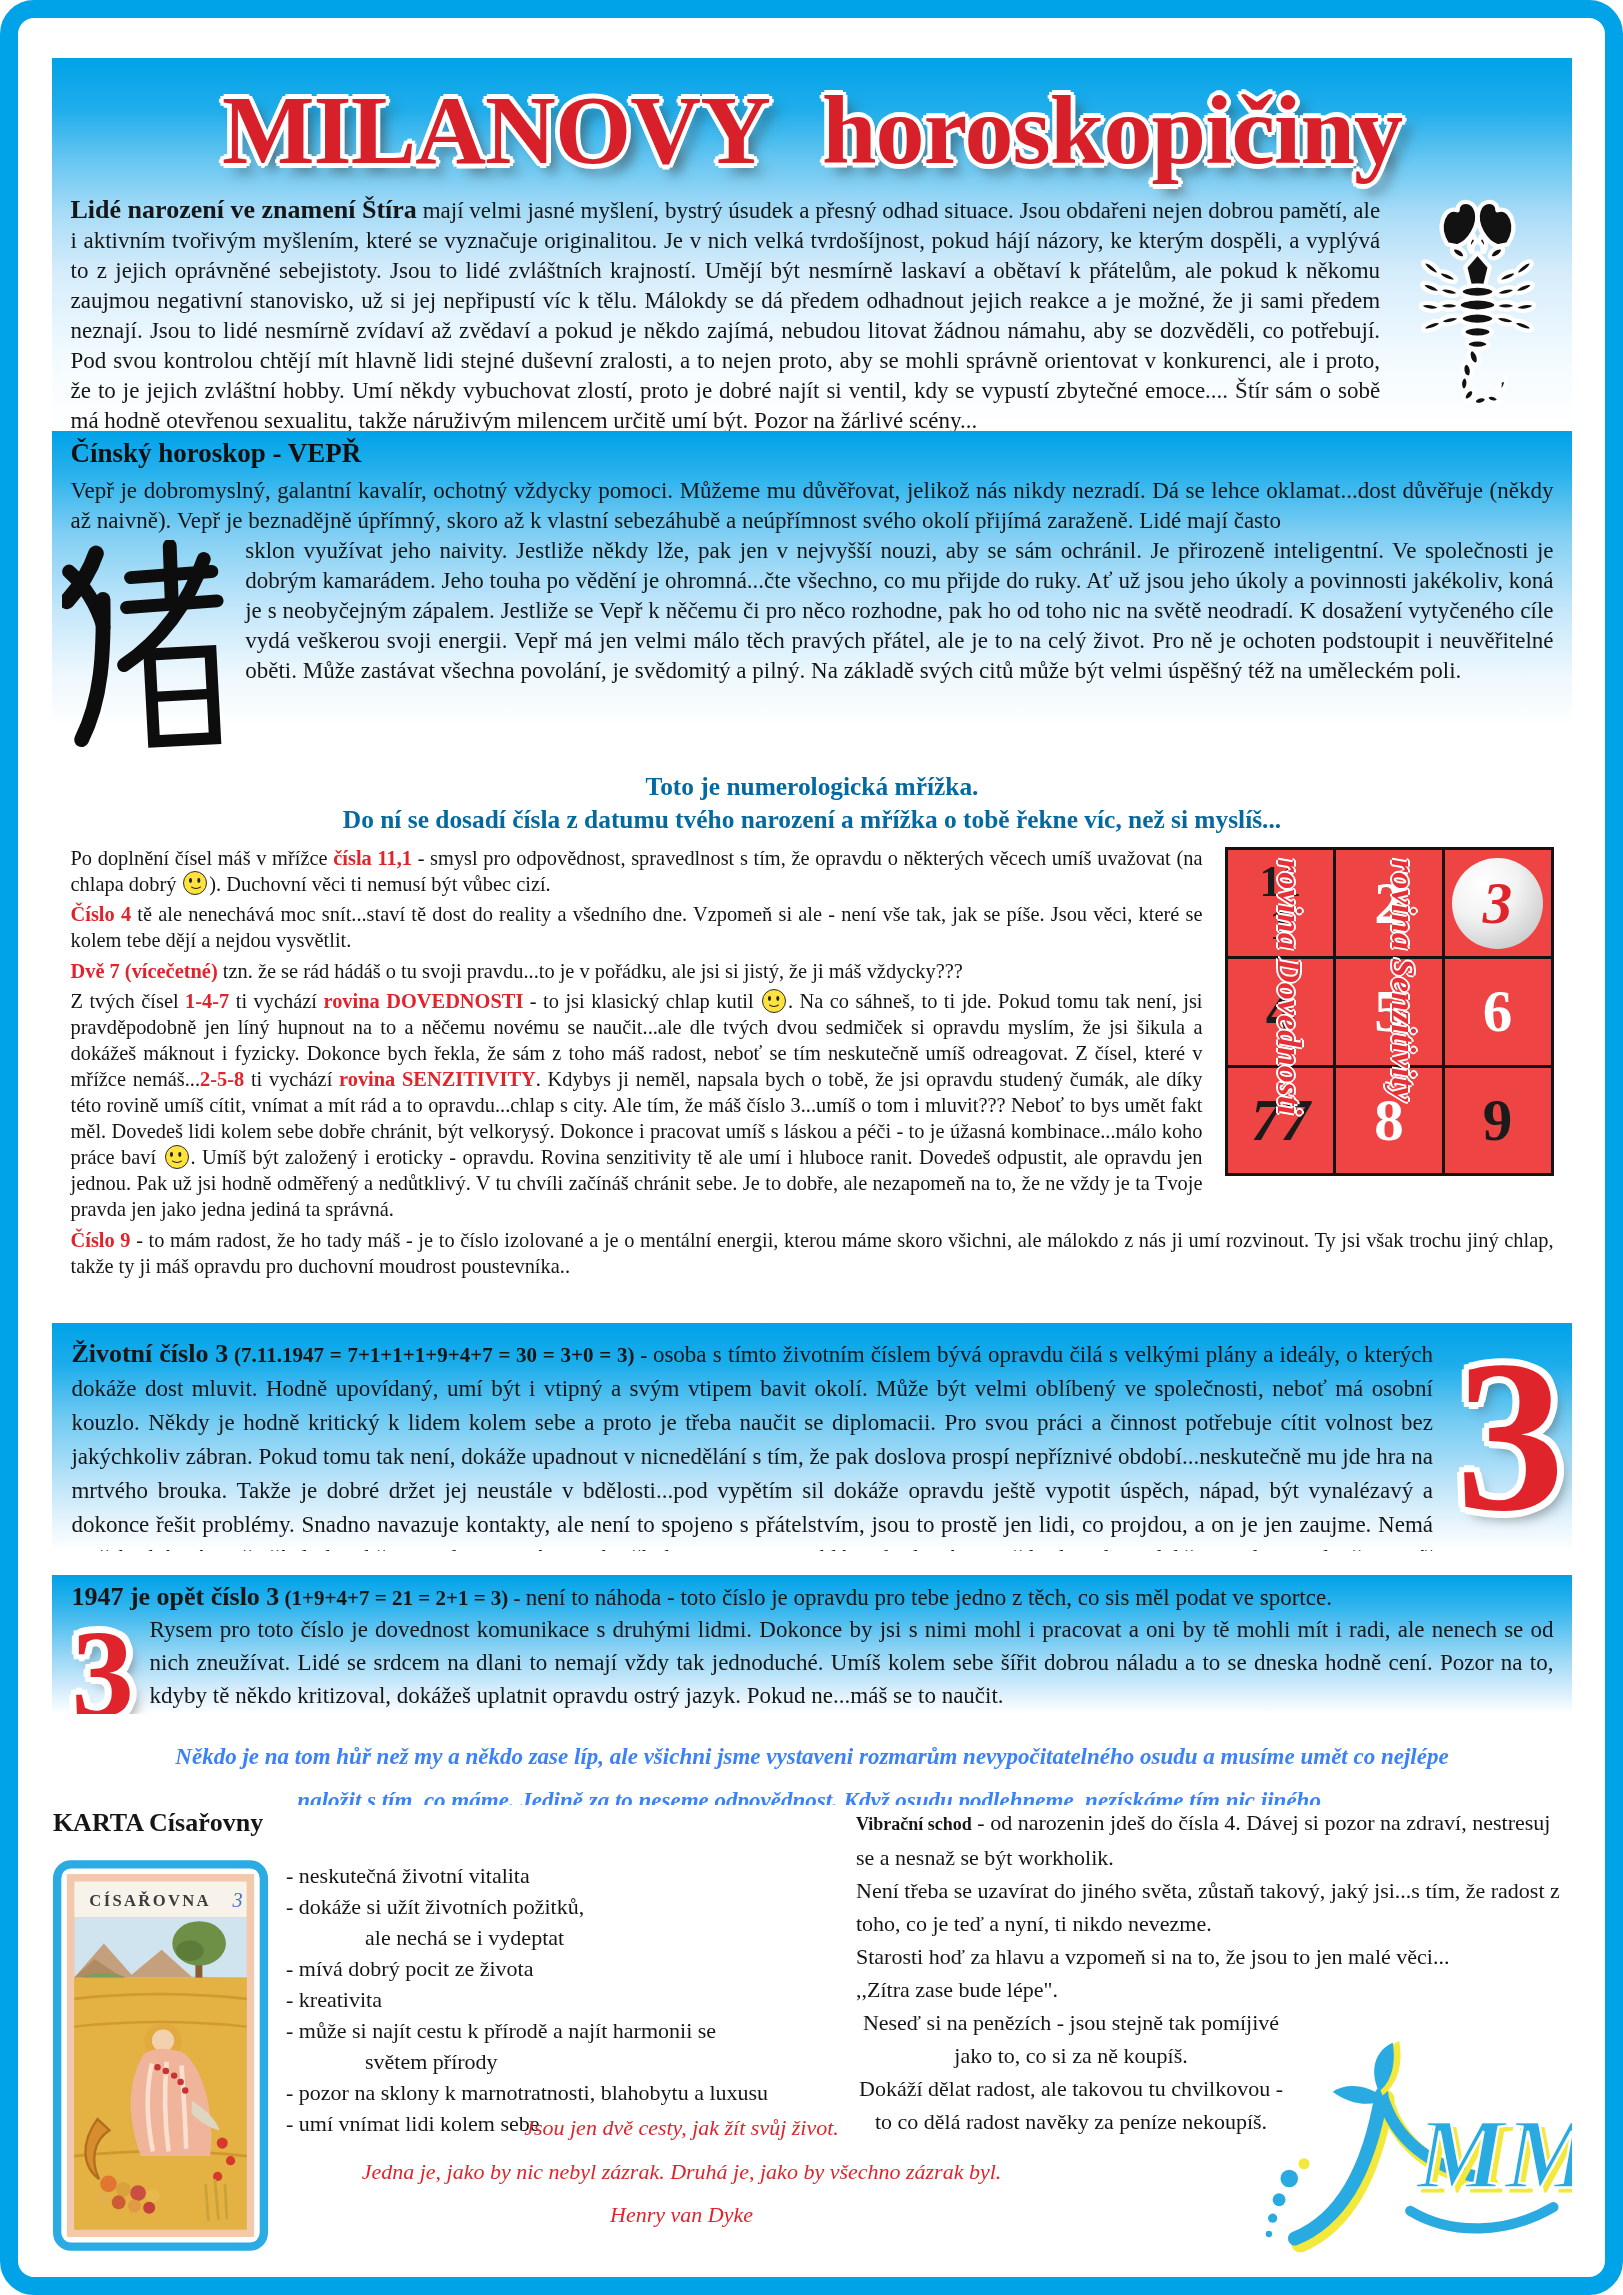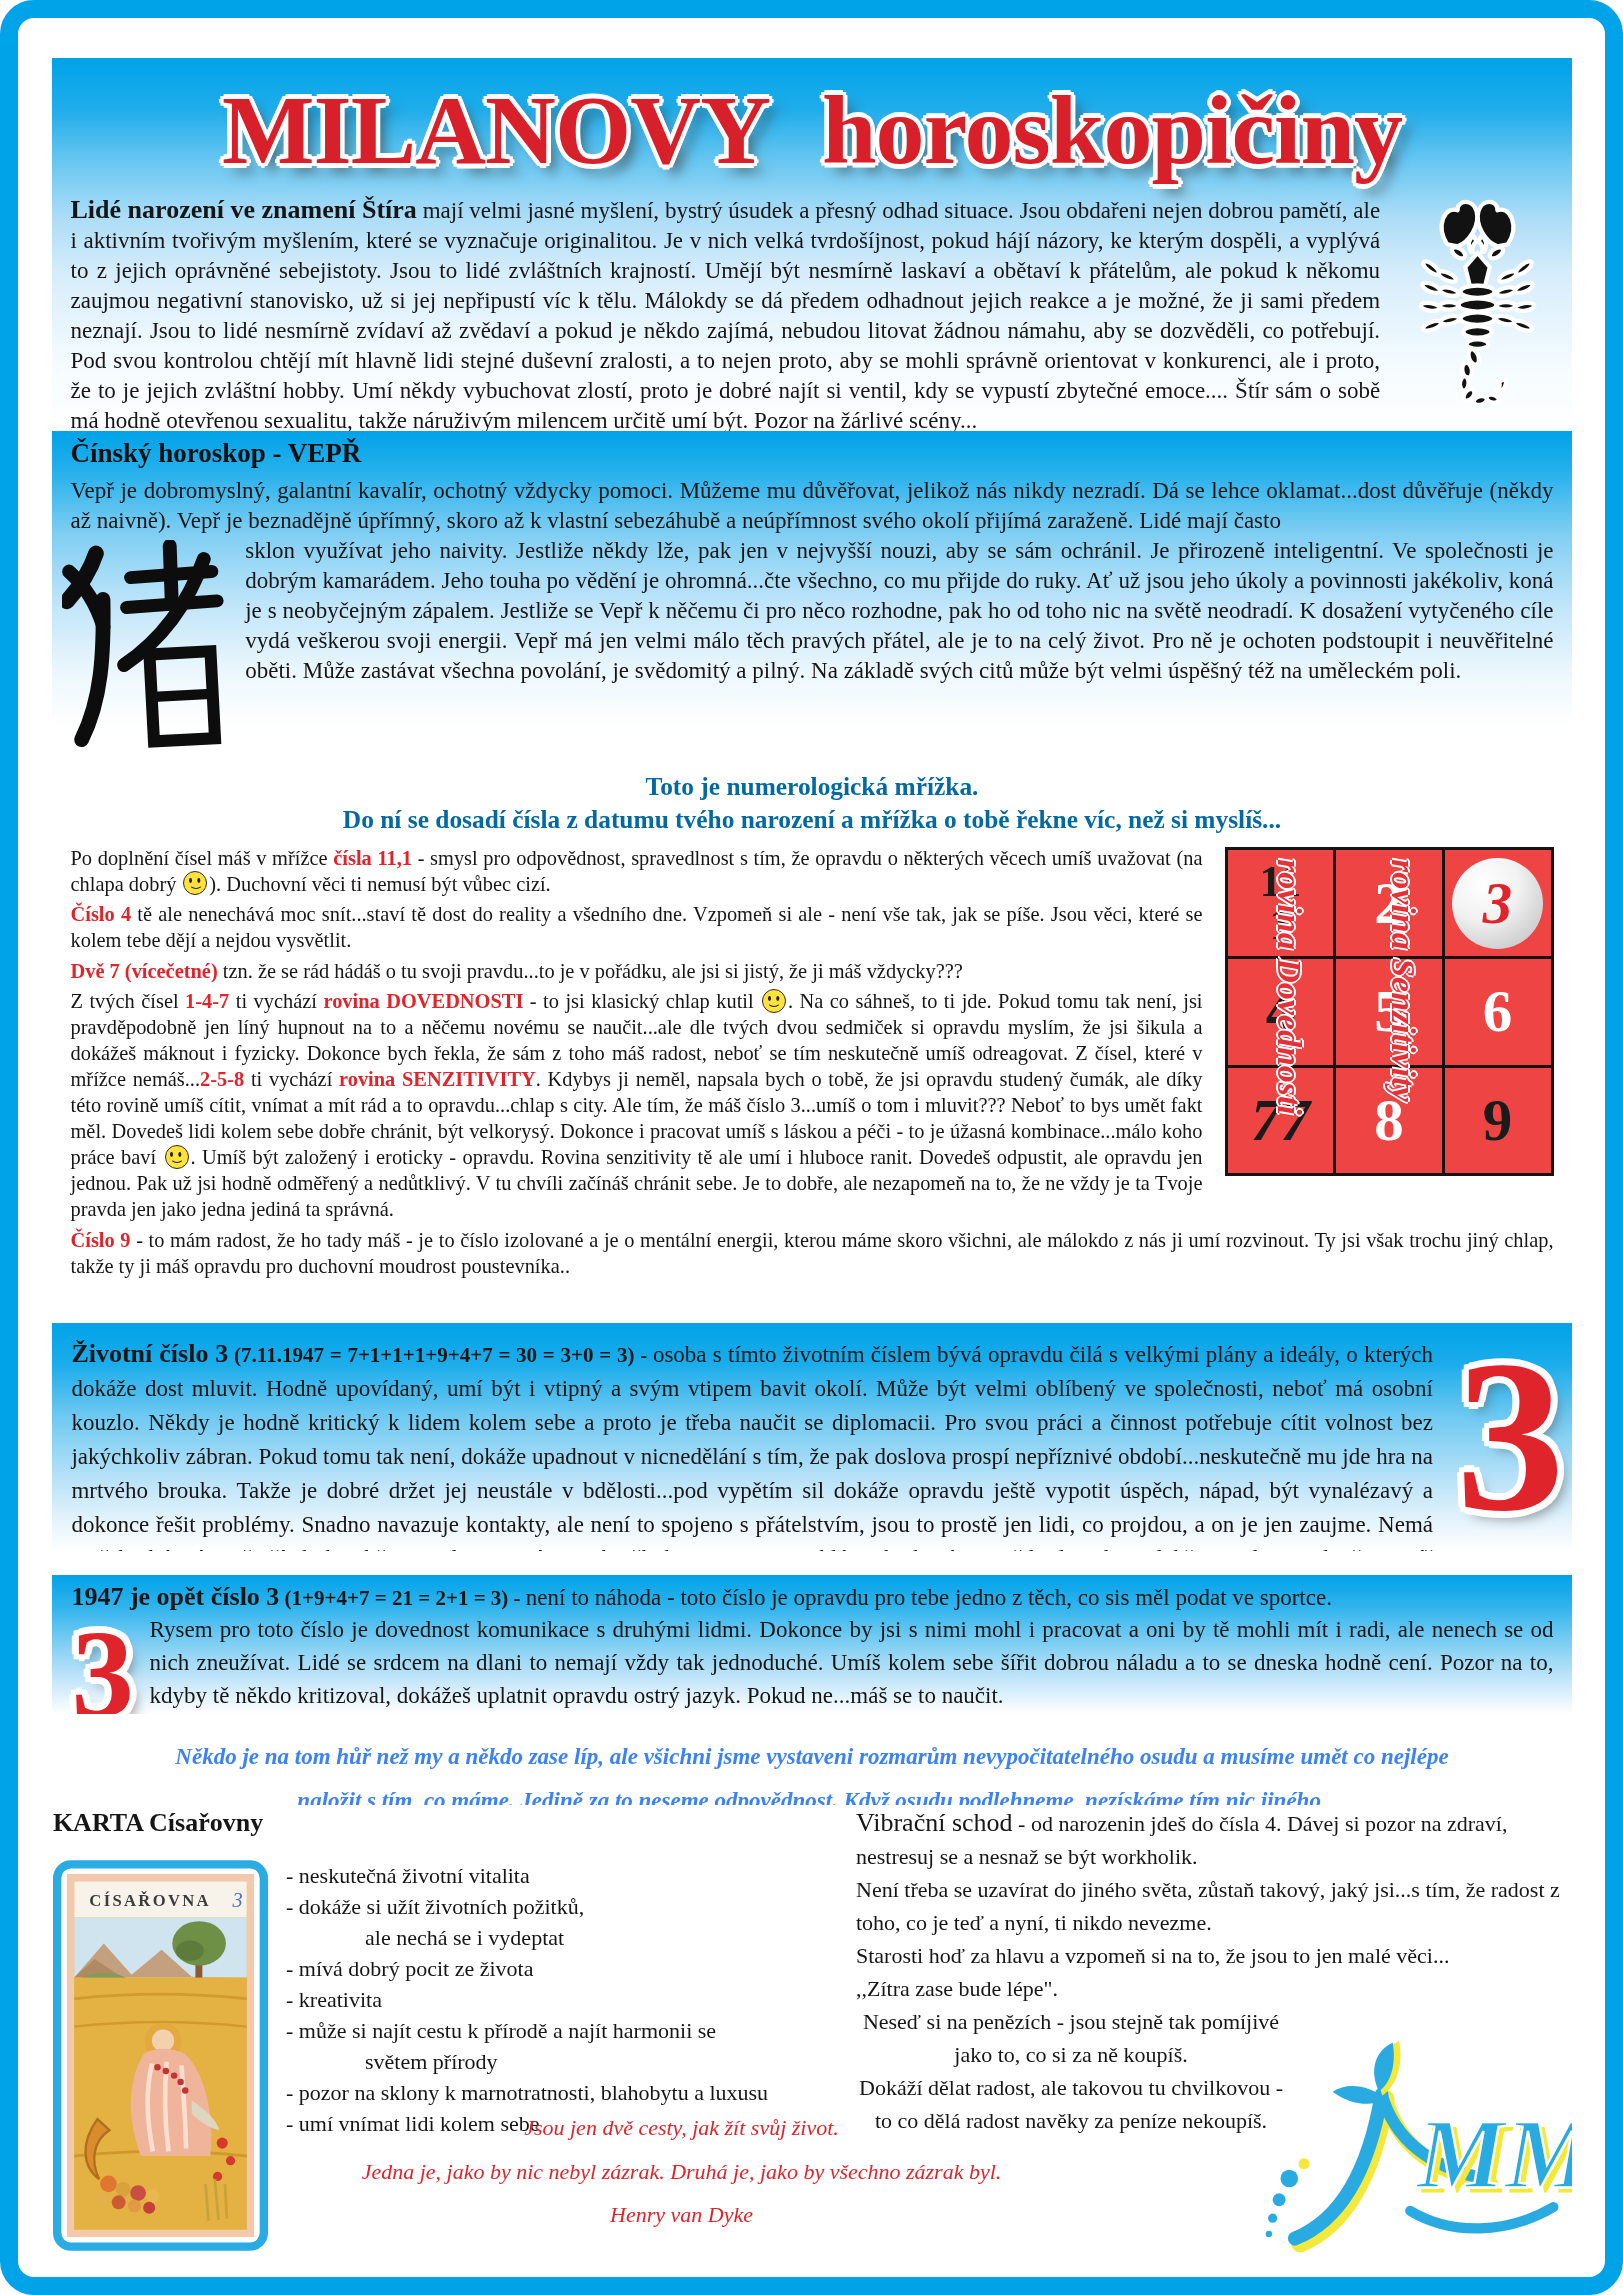--- a/index.html
+++ b/index.html
@@ -76,21 +76,21 @@
 
   
   .fate{color:#3b82f6;font-weight:bold;font-style:italic;font-size:23px;line-height:29px;text-align:center;margin:15px;}
   .karta-h{position:absolute;left:0.9px;top:2.8px;font-weight:bold;font-size:26px;}
   .card{position:absolute;left:0.9px;top:55px;width:215px;height:319px;}
   .bullets{position:absolute;left:234px;top:55px;width:588px;font-size:22px;line-height:31px;}
   .bullets .bl{white-space:nowrap;}
   .bullets .ind{padding-left:79px;}
   .vibr{position:absolute;left:804px;top:0.9px;width:715px;font-size:22px;line-height:33px;}
   .vibr p{margin:0;}
-  .vibr .vh{font-weight:normal;font-size:26px;}
+  .vibr .vh{font-weight:bold;font-size:18px;}
   .vib-narrow{width:430px;text-align:center;}
   .logo-box{position:absolute;right:0;top:235px;width:342px;height:217px;}
   .quote{position:absolute;left:167px;top:309px;width:925px;text-align:center;color:#e0242b;font-style:italic;font-size:22px;line-height:28px;}
   .quote div{margin-bottom:15.7px;}
 </style>
 </head>
 <body>
 
 <div class="page">
   <div class="frame"></div>

